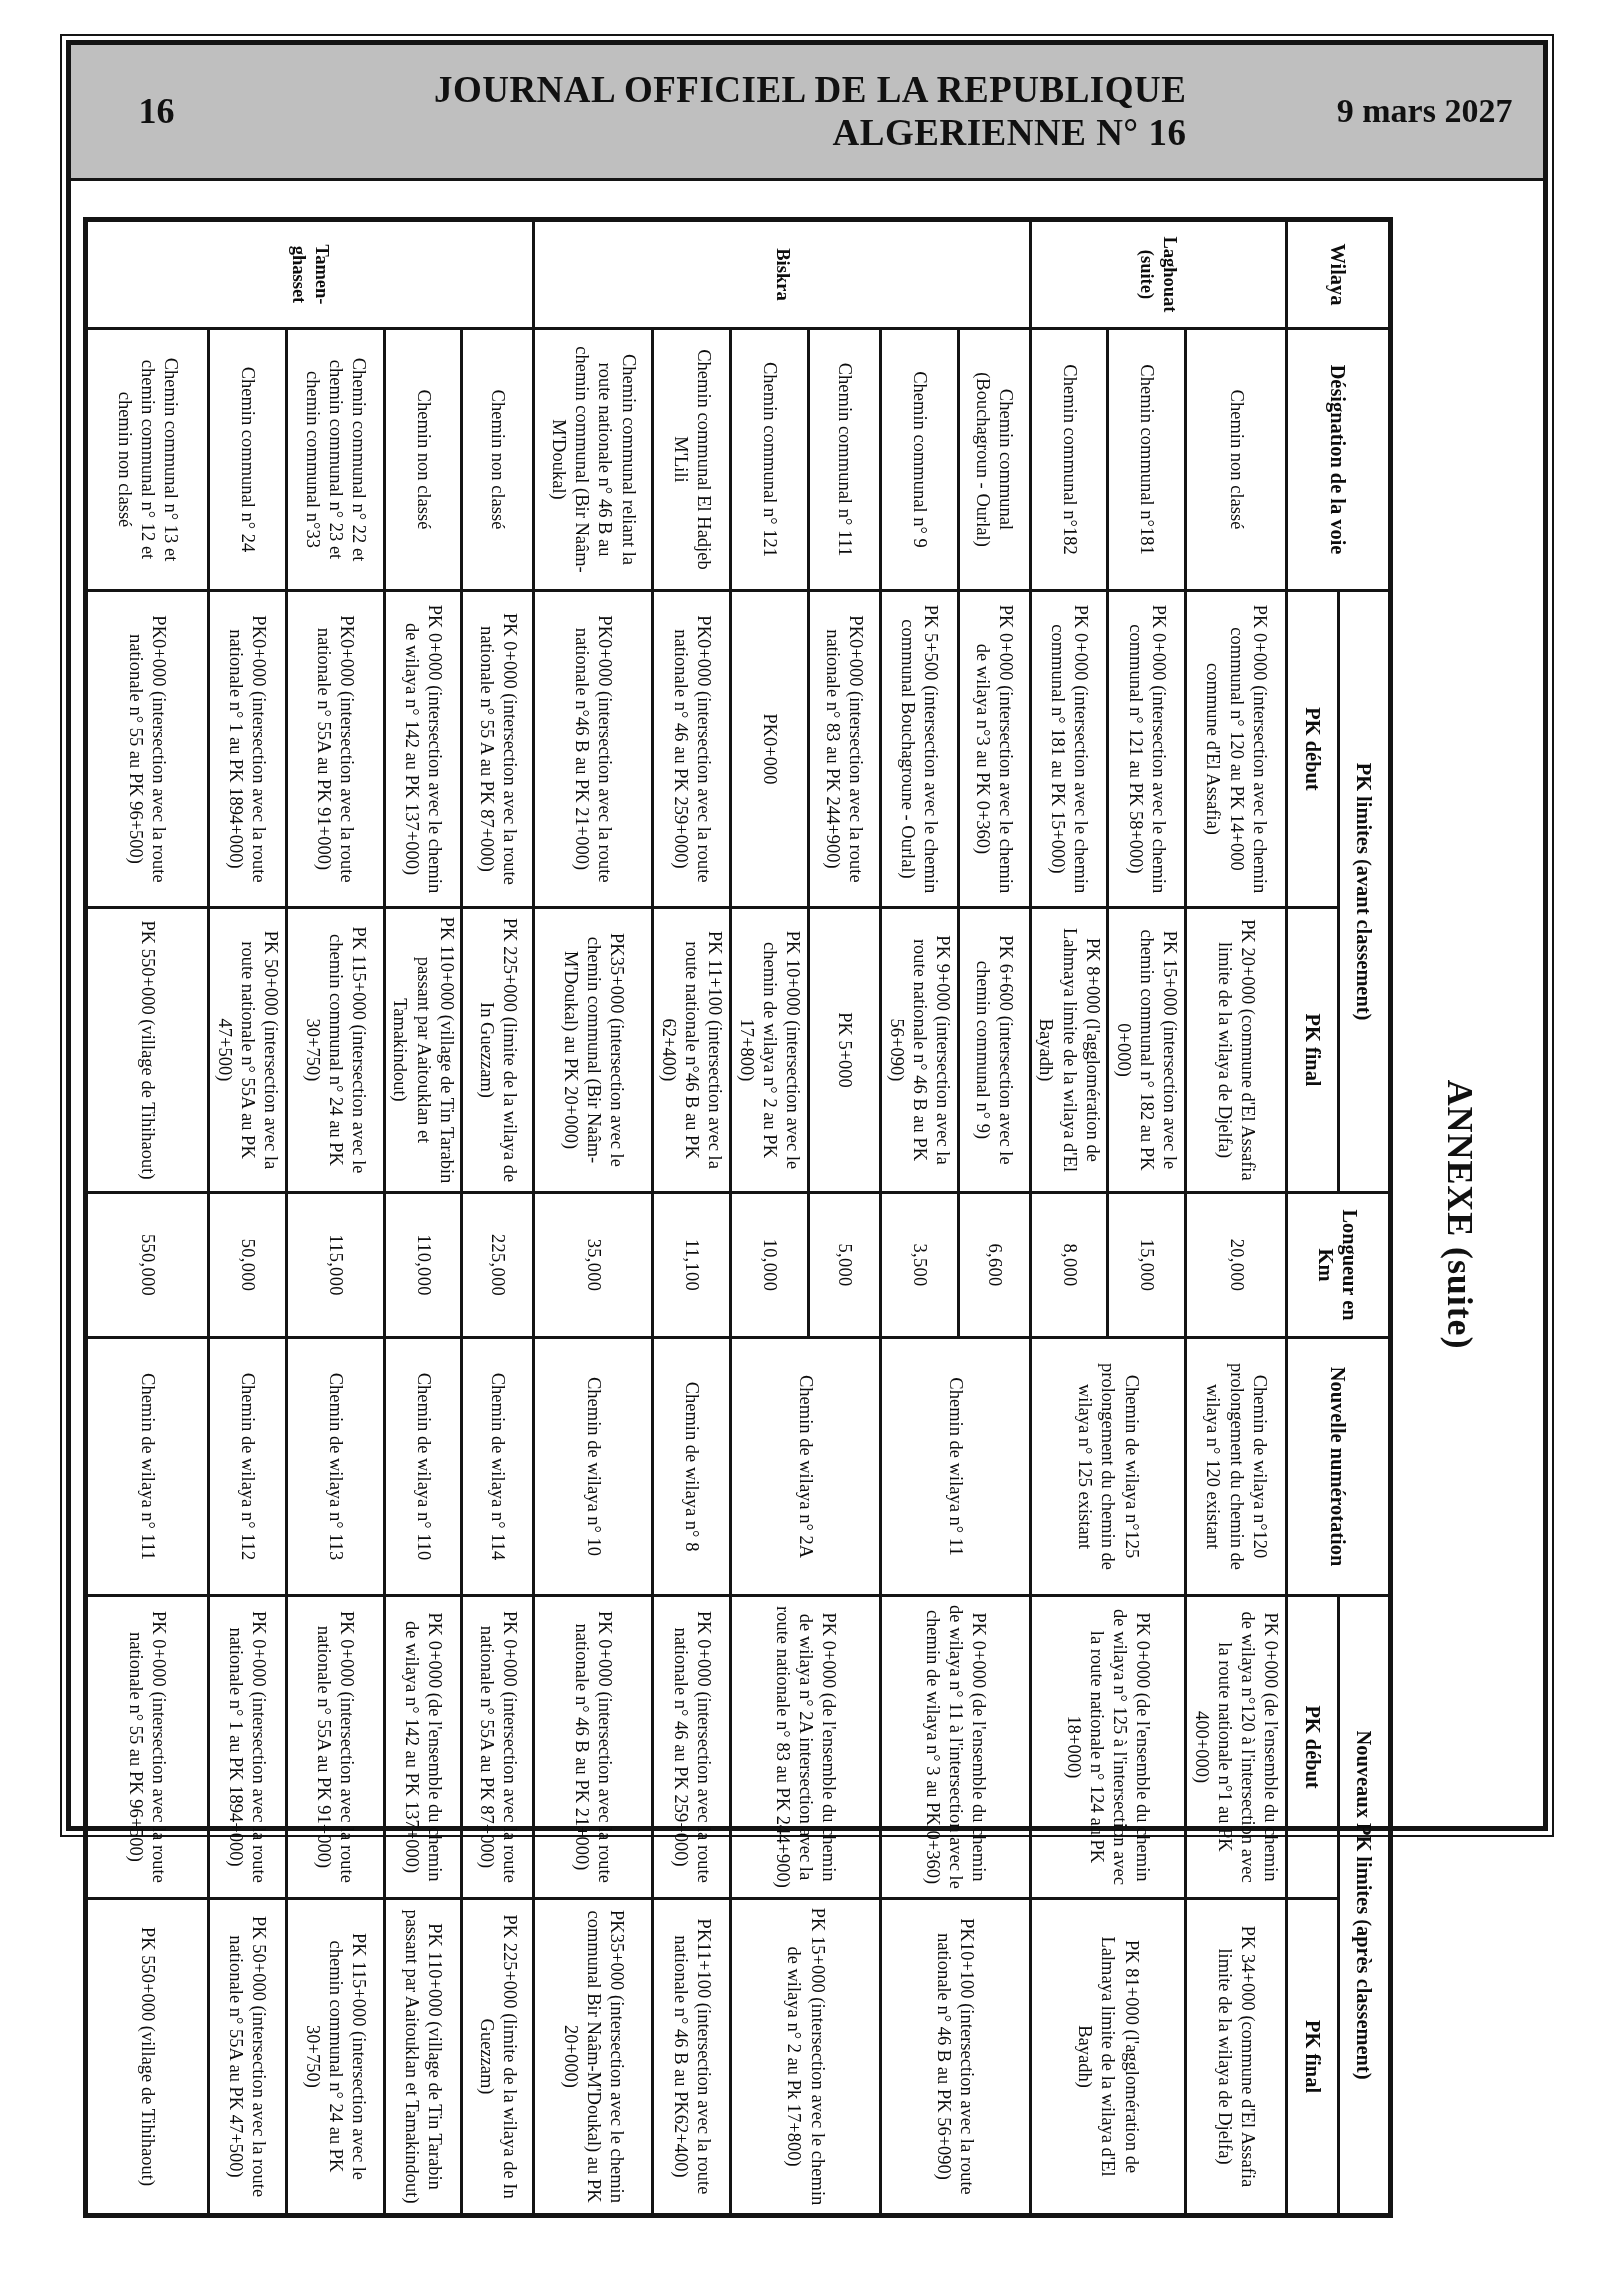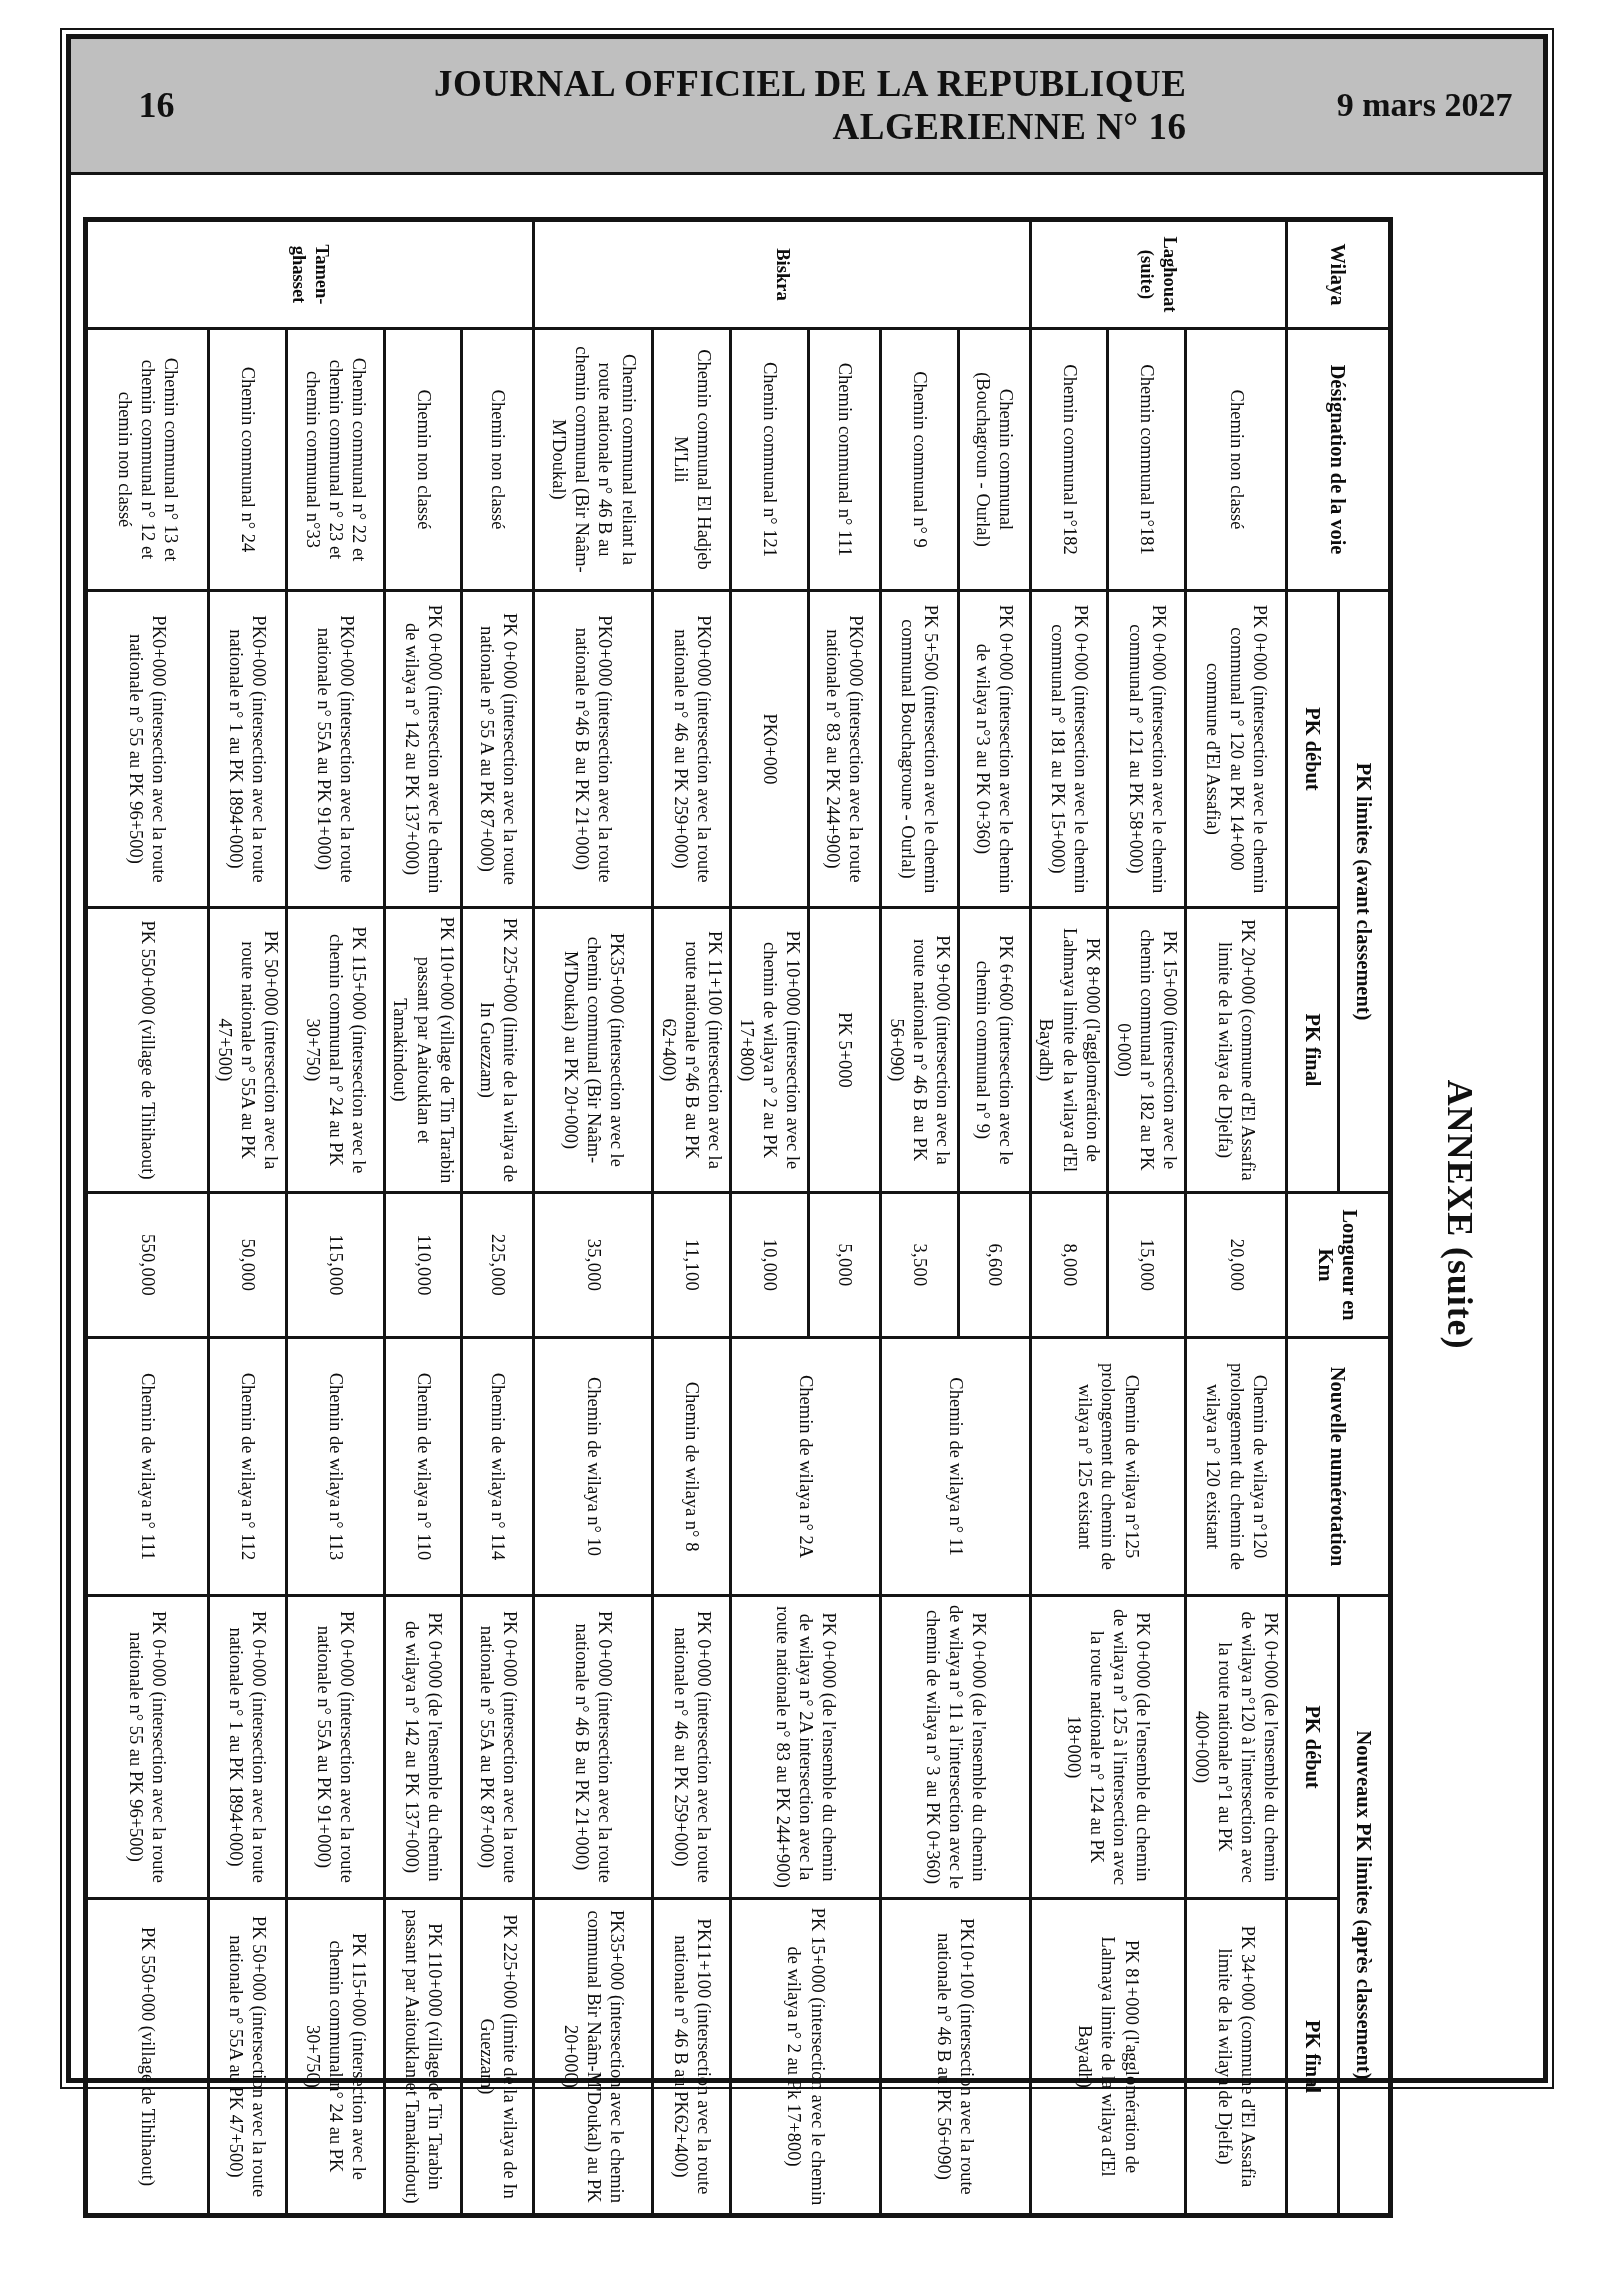--- a/index.html
+++ b/index.html
@@ -3,21 +3,21 @@
 <meta charset="utf-8">
 <style>
   html,body{margin:0;padding:0;}
   body{
     width:1615px;height:2285px;position:relative;overflow:hidden;
     background:#ffffff;color:#111;
     font-family:"Liberation Serif","DejaVu Serif",serif;
   }
   
   .frame-outer{
-    position:absolute;left:60px;top:28px;width:1494px;height:2061px;
+    position:absolute;left:60px;top:34px;width:1494px;height:1803px;
     border:2.7px solid #141414;box-sizing:border-box;
   }
   .frame-inner{
     position:absolute;left:3.6px;top:3.6px;right:3.6px;bottom:3.6px;
     border:5.4px solid #141414;box-sizing:border-box;
   }
   
   .header-band{
     position:absolute;left:0;top:0;right:0;height:136px;
     background:#bfbfbf;border-bottom:3.6px solid #141414;box-sizing:border-box;

